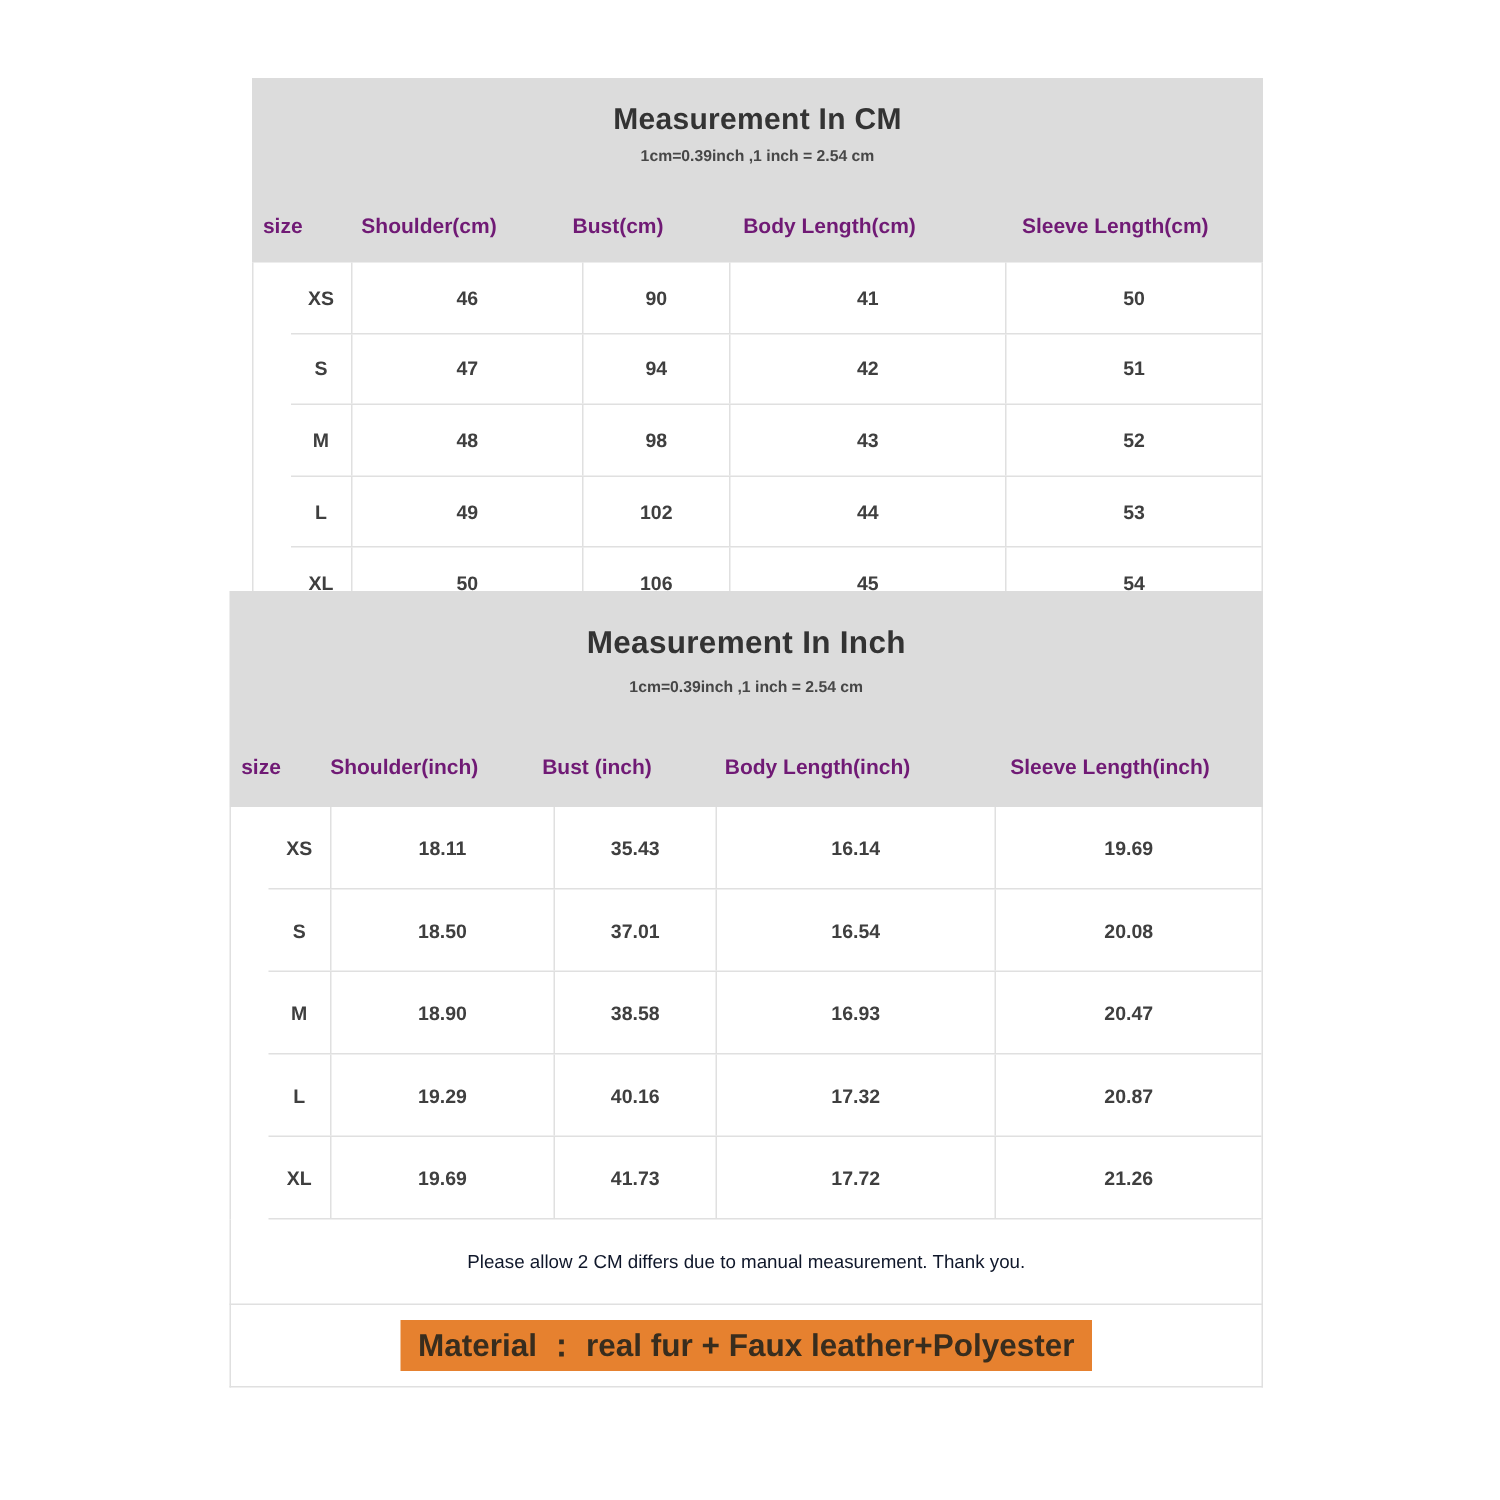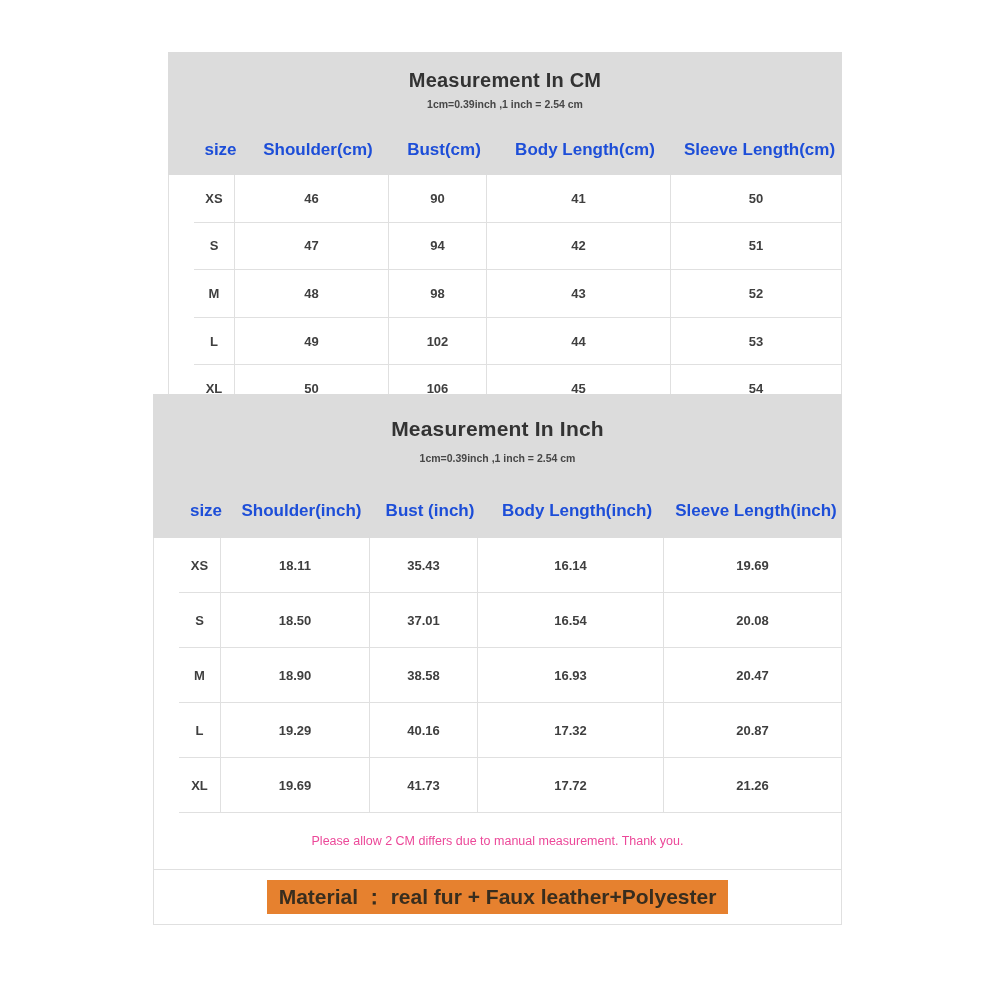--- a/index.html
+++ b/index.html
@@ -29,21 +29,21 @@
   .card-inch .thead{height:144px;}
 
   .tbl-title{font-weight:700;color:var(--title-text);letter-spacing:.2px;}
   .card-cm  .tbl-title{padding-top:15px;font-size:20px;line-height:26px;}
   .card-inch .tbl-title{padding-top:20px;font-size:21px;line-height:30px;}
 
   .tbl-sub{font-size:10.5px;font-weight:600;color:#474747;}
   .card-cm  .tbl-sub{margin-top:4px;line-height:14px;}
   .card-inch .tbl-sub{margin-top:6px;line-height:16px;}
 
-  .colrow{display:grid;align-items:center;font-size:17px;font-weight:700;color:#1d4ed8;margin-left:32px;}
+  .colrow{display:grid;align-items:center;font-size:14px;font-weight:700;color:#701a75;}
   .card-cm  .colrow{height:64px;padding-top:14px;}
   .card-inch .colrow{height:72px;padding-top:18px;}
   .colrow span{text-align:center;}
 
   .card-cm  .colrow, .card-cm  .trow{grid-template-columns:41px 154px 98px 184px 1fr;}
   .card-inch .colrow, .card-inch .trow{grid-template-columns:42px 149px 108px 186px 1fr;}
 
   .tbody{border-left:1px solid var(--table-line);border-right:1px solid var(--table-line);}
   .trow{display:grid;border-bottom:1px solid var(--table-line);margin-left:25px;}
   .card-cm  .trow{height:47.6px;}
@@ -53,21 +53,21 @@
     border-right:1px solid var(--table-line);
     font-size:13px;font-weight:600;color:#3f3f3f;
   }
   .cell:last-child{border-right:none;}
   .cell.size-cell{font-weight:700;}
 
   .notebar{
     height:57px;display:flex;align-items:center;justify-content:center;
     border-left:1px solid var(--table-line);border-right:1px solid var(--table-line);
     border-bottom:1px solid var(--table-line);
-    font-size:12.5px;color:#ec4899;
+    font-size:12.5px;color:#0f172a;
   }
   .materialbar{
     height:55px;display:flex;align-items:center;justify-content:center;
     border-left:1px solid var(--table-line);border-right:1px solid var(--table-line);
     border-bottom:1px solid var(--table-line);
   }
   .highlight{
     background:var(--highlight-bg);
     color:var(--highlight-text);
     font-size:21px;font-weight:700;

